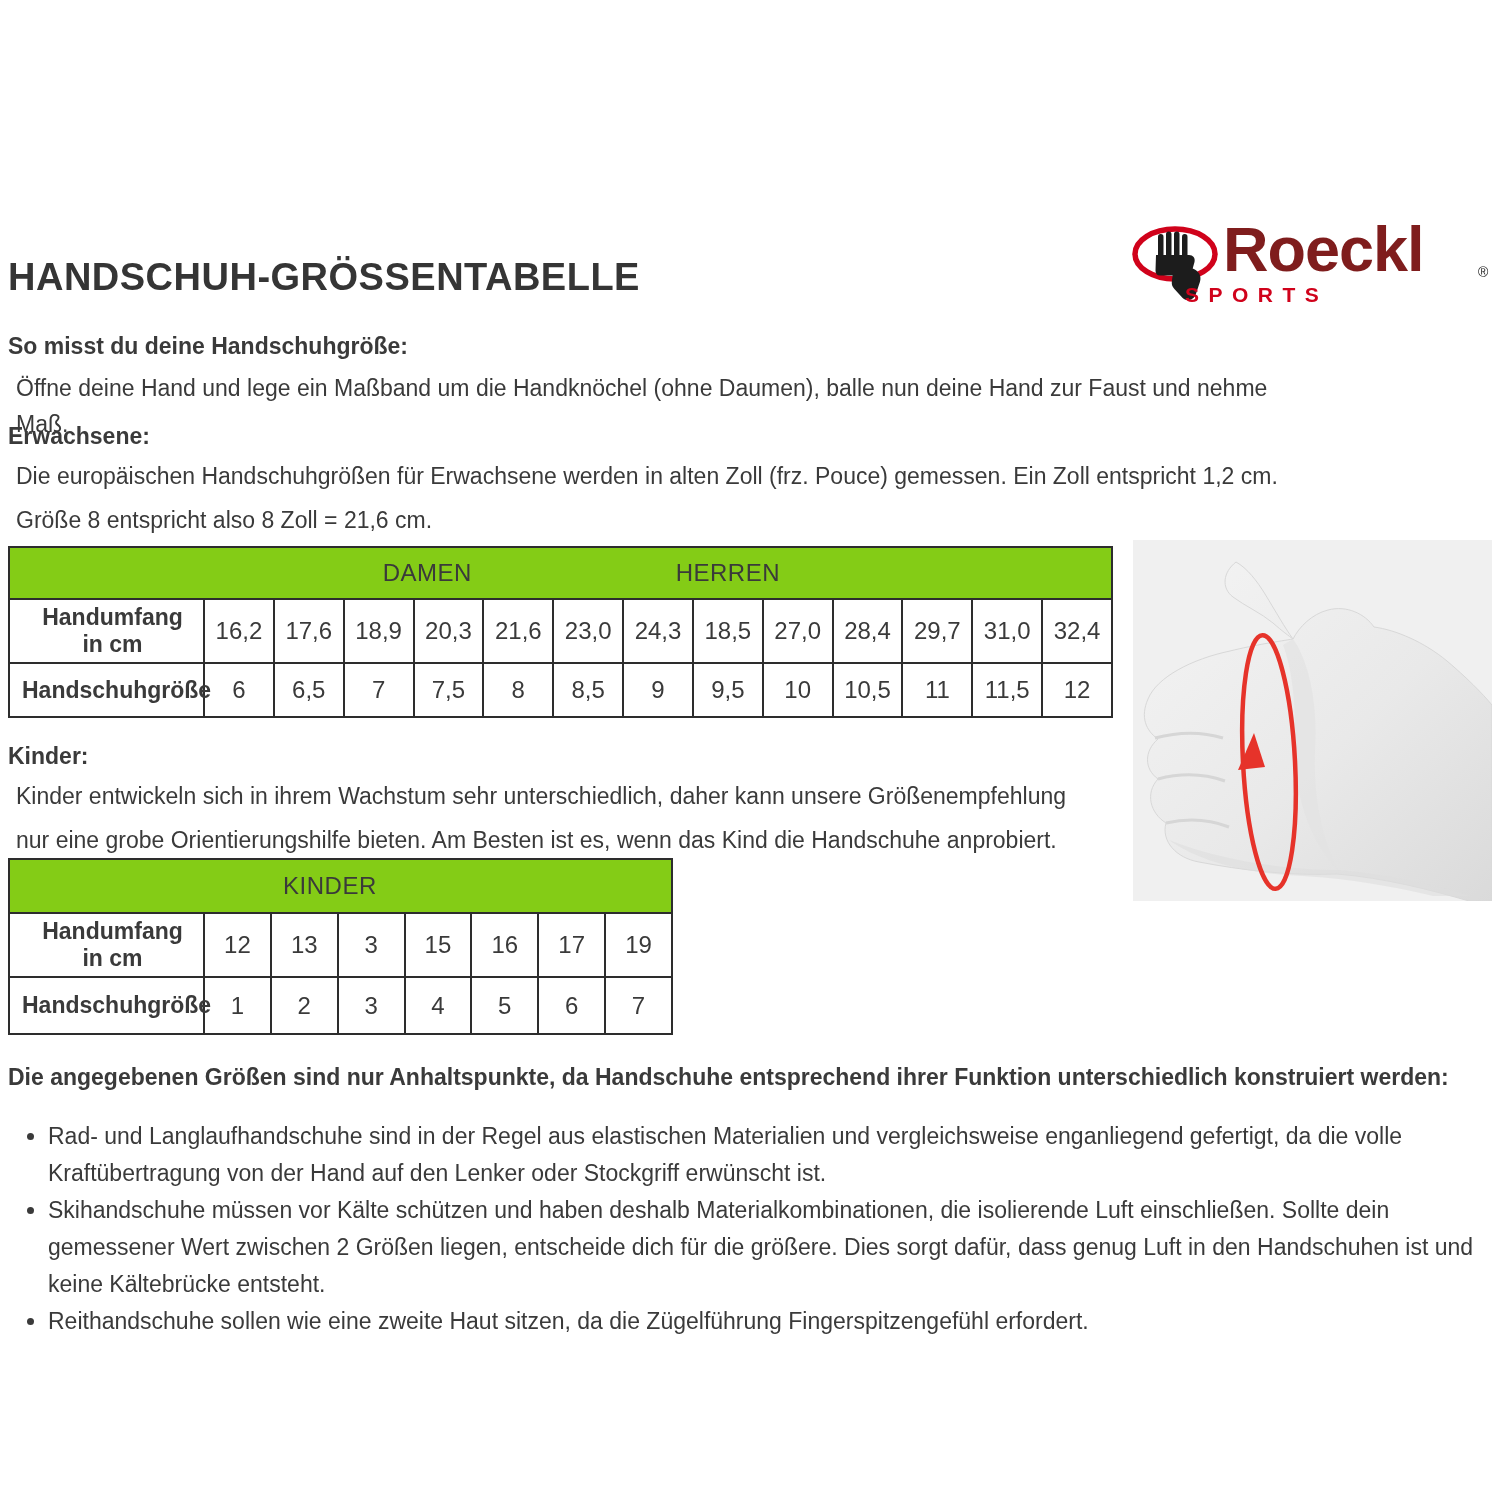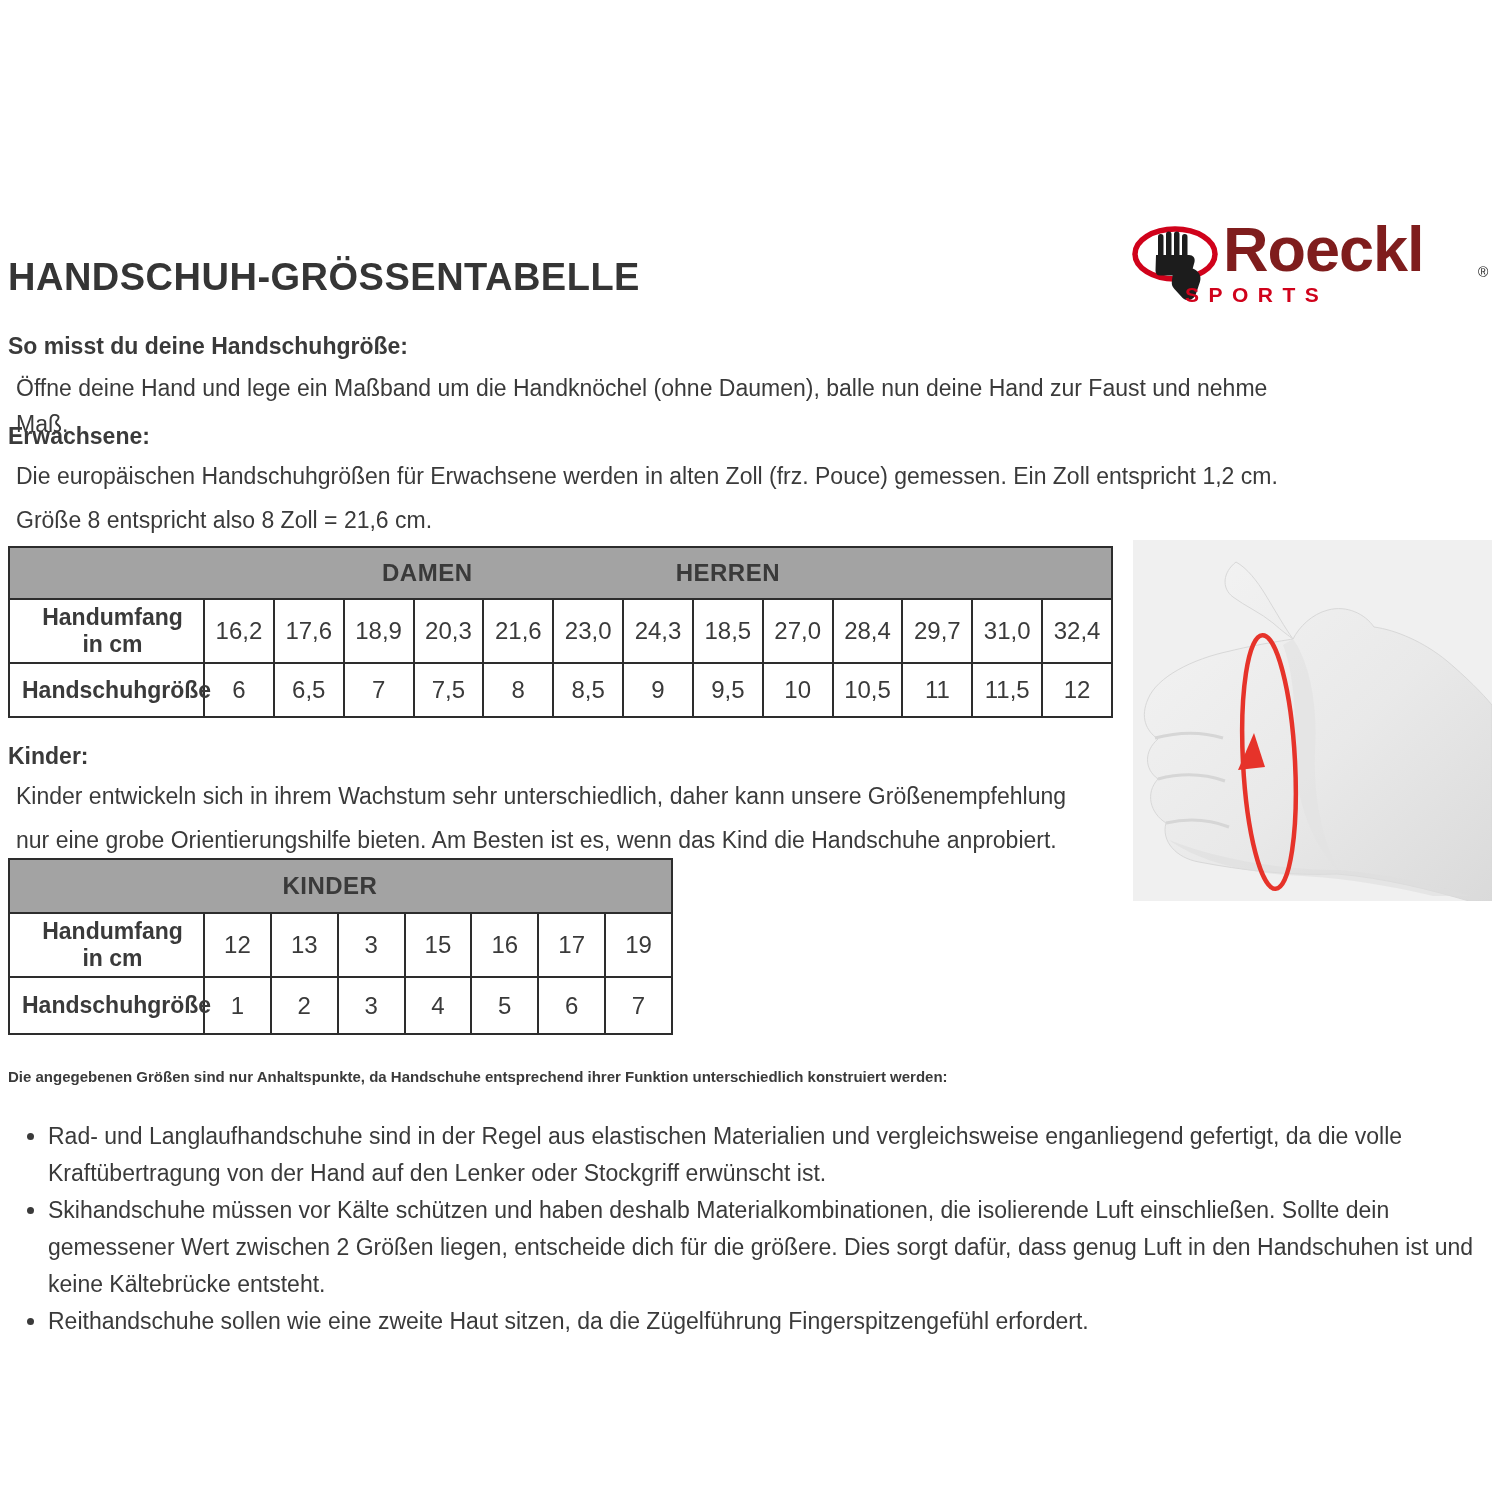--- a/index.html
+++ b/index.html
@@ -41,39 +41,39 @@
 
   
   .size-table { position:absolute; border-collapse:collapse; table-layout:fixed; background:#fff; }
   #adult-table { left:8px; top:546px; width:1105px; }
   #kids-table  { left:8px; top:858px; width:665px; }
   .size-table td {
     border:2px solid #2d2d2d; font-size:24px; text-align:center;
     color:#3a3a3a; padding:0;
   }
   .size-table .group-cell {
-    background:#a3a3a3; height:50px; position:relative;
-    font-weight:bold; font-size:24px; letter-spacing:0.5px;
+    background:#84cc16; height:50px; position:relative;
+    font-weight:normal; font-size:24px; letter-spacing:0.5px;
   }
   #kids-table .group-cell { height:52px; }
   .grp { position:absolute; top:50%; transform:translate(-50%,-50%); white-space:nowrap; }
   .grp-damen  { left:37.9%; }
   .grp-herren { left:65.2%; }
   .grp-kinder { left:48.4%; }
   .row-circ td { height:62px;text-align:center; }
   .row-size td { height:52px; }
   #kids-table .row-size td { height:55px; }
   .label-cell {
     text-align:center; padding-left:12px !important;
     font-weight:bold; font-size:23px !important; line-height:27px;
   }
 
   
   #sec-notes { top:1062px; width:1484px; }
-  #sec-notes h3 { font-size:15px; line-height:30px; margin:0; }
+  #sec-notes h3 { font-size:23px; line-height:30px; margin:0; }
   #sec-notes ul { margin:26px 0 0 0; padding-left:40px; }
   #sec-notes li { font-size:23px; line-height:37px; color:#3a3a3a; }
 
   
   #hand-figure { position:absolute; left:1133px; top:540px; width:359px; height:361px; }
 </style>
 </head>
 <body>
 
 <div class="page">

